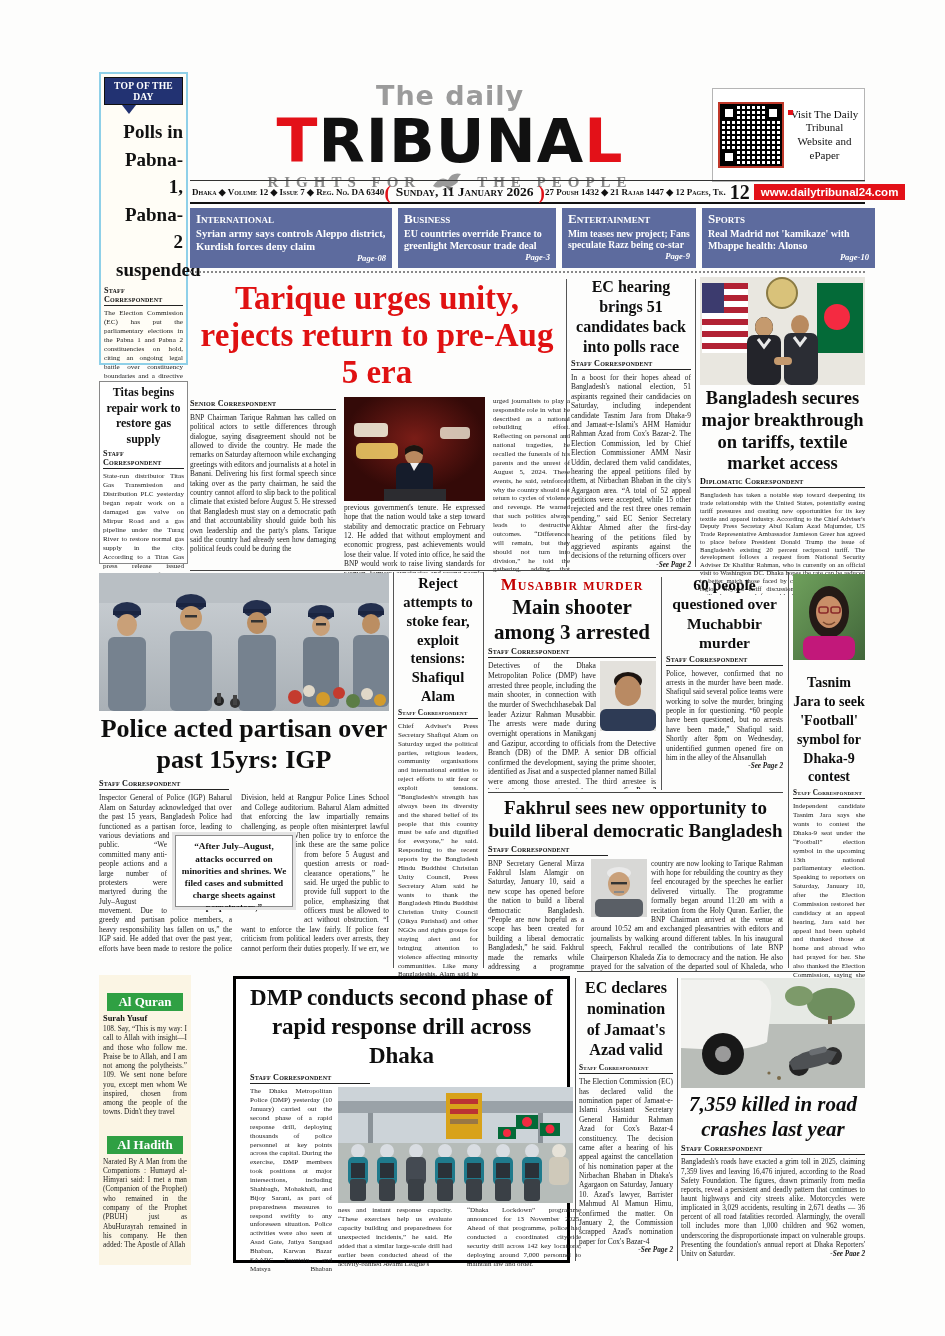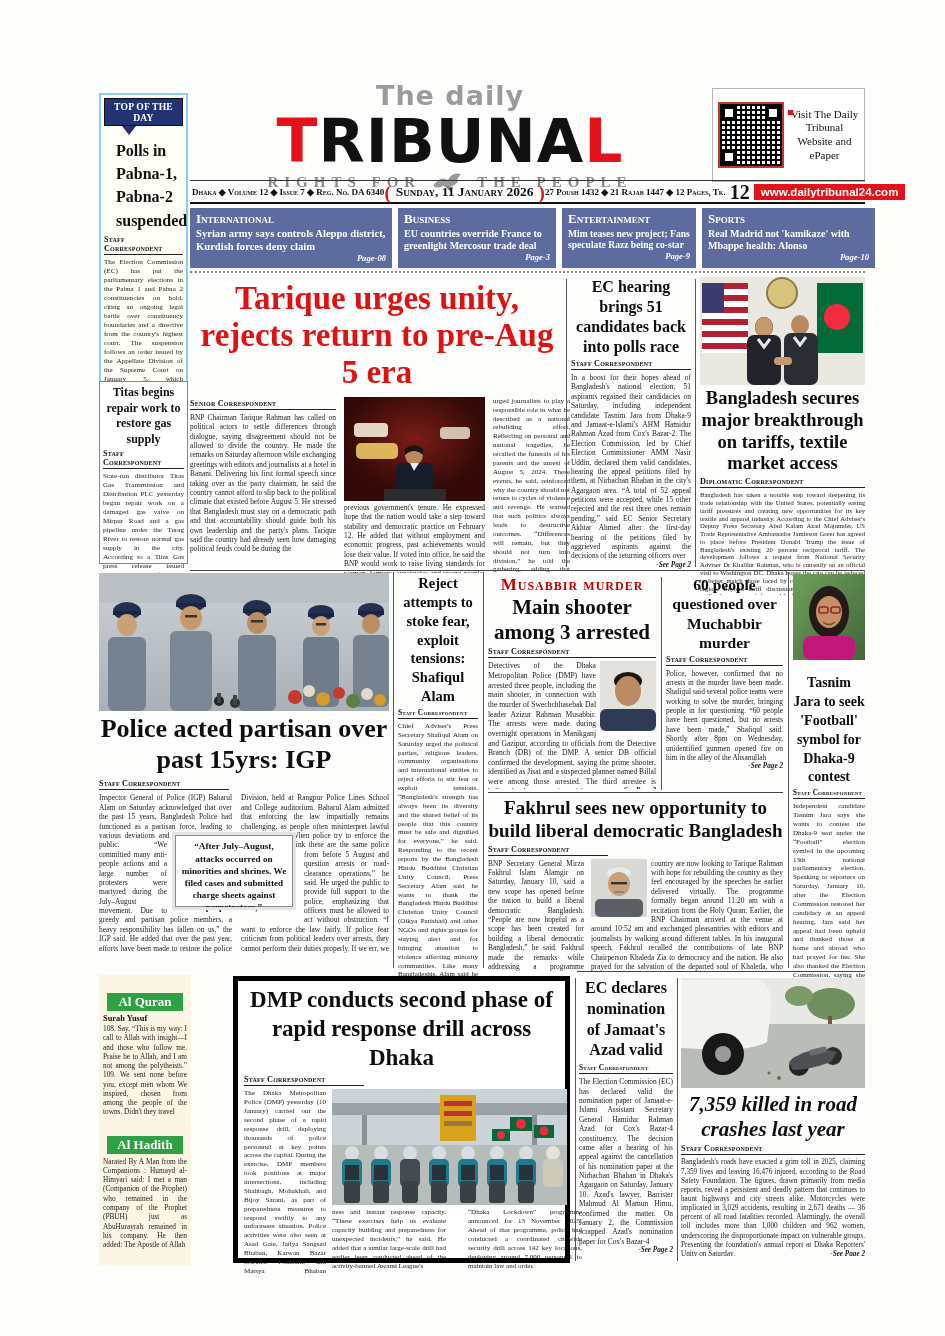--- a/index.html
+++ b/index.html
@@ -32,21 +32,21 @@
   .bar .nm{font-variant:small-caps;font-weight:bold;font-size:13px;}
   .bar .hd{font-weight:bold;font-size:10.6px;line-height:1.18;margin-top:1px;}
   .bar .pg{font-style:italic;font-weight:bold;font-size:8.6px;text-align:right;}
   .dotted{border-bottom:2px dotted #888;}
   
   .tod{border:2px solid #8fd0e8;background:#fffdf6;padding:3px;}
   .tod-label{background:#223272;color:#fff;border:1px solid #101010;text-align:center;
              font-weight:bold;font-size:9.6px;padding:2px 0;letter-spacing:.2px;}
   .tod-tail{width:0;height:0;border-left:7px solid transparent;border-right:7px solid transparent;
             border-top:9px solid #223272;margin-left:18px;}
-  .tod-h{font-size:16px;font-weight:bold;text-align:left;line-height:1.45;margin:4px 0 3px 12px;}
+  .tod-h{font-size:19px;font-weight:bold;text-align:right;line-height:1.45;margin:4px 0 3px 12px;}
   .smallbox{border:1px solid #888;background:#fff;padding:3px;}
   .smallbox .hd{font-size:12px;font-weight:bold;text-align:center;line-height:1.3;margin-bottom:2px;}
   
   .kicker{color:#8c8c8c;font-weight:bold;font-size:16.5px;text-align:center;letter-spacing:1.5px;}
   .leadhl{color:#e01112;font-weight:bold;font-size:33px;line-height:1.12;text-align:center;margin-top:3px;}
   
   .pq{background:#fff;border:1px solid #8a8a8a;outline:3px solid #e4e4e4;padding:4px 5px;
       font-size:9.2px;font-weight:600;text-align:center;line-height:1.32;}
   .sp-r{float:right;width:62px;height:74px;margin-left:3px;}
   .sp-l{float:left;width:60px;height:74px;margin-right:3px;}
@@ -54,30 +54,30 @@
   .greenbar{background:#2fa043;color:#fff;font-weight:bold;font-size:13px;text-align:center;padding:1px 0;margin:0 4px;}
   .rail{background:#fbf5e4;padding:18px 4px;}
   
   .qrbox{border:1px solid #b5b5b5;background:#fff;display:flex;align-items:center;gap:6px;padding:5px;}
   .qr{width:62px;height:62px;border:2px solid #c0392b;background:
       repeating-linear-gradient(0deg,#000 0 2px,transparent 2px 5px),
       repeating-linear-gradient(90deg,#000 0 2px,#fff 2px 5px);position:relative;flex:none;}
   .finder{position:absolute;width:14px;height:14px;background:#fff;border:3px solid #000;box-sizing:border-box;}
   .qrcap{font-size:11px;text-align:center;line-height:1.25;position:relative;}
   .qrmark{position:absolute;left:-2px;top:2px;width:5px;height:5px;background:#e31118;}
-  .teal{border:5px solid #000000;background:#fff;padding:5px 6px;}
+  .teal{border:3px solid #000000;background:#fff;padding:5px 14px;}
   .redkick{color:#c40000;font-weight:bold;font-variant:small-caps;font-size:17px;text-align:center;letter-spacing:1px;}
   .clip{overflow:hidden;}
 </style>
 </head>
 <body>
 
 <div class="page">
 
-  <div class="abs tod" style="left:99px;top:93px;width:89px;height:293px;">
+  <div class="abs tod" style="left:99px;top:72px;width:89px;height:293px;">
     <div class="tod-label">TOP OF THE DAY</div>
     <div class="tod-tail"></div>
     <div class="tod-h">Polls in Pabna-1, Pabna-2 suspended</div>
     <div class="byline">Staff Correspondent</div>
     <div class="bd clip" style="font-size:7.1px;height:180px;">
       <span>The Election Commission (EC) has put the parliamentary elections in the Pabna 1 and Pabna 2 constituencies on hold, citing an ongoing legal battle over constituency boundaries and a directive from the country's highest court. The suspension follows an order issued by the Appellate Division of the Supreme Court on January 5, which intervened in a dispute concerning the delimitation of the two seats, officially numbered 68 and 69. Acting on that order, the commission decided to defer the polls scheduled for</span>
       
     </div>
   </div>
 
@@ -480,21 +480,21 @@
                 <rect x="0" y="12" width="20" height="28" rx="5" fill="#1f7a8c"></rect>
                 <rect x="3" y="18" width="14" height="15" fill="#2a3138"></rect>
                 <rect x="2" y="34" width="16" height="22" rx="3" fill="#3a4046"></rect>
               </g>
             <g transform="translate(211,58)">
                 <circle cx="10" cy="6" r="7" fill="#e6e2d8"></circle>
                 <rect x="0" y="12" width="20" height="28" rx="5" fill="#cfc9ba"></rect>
               </g>
           </g>
         </svg>
-        <div style="display:flex;gap:22px;margin-top:3px;">
+        <div style="display:flex;gap:15px;margin-top:3px;">
           <div class="bd clip" style="width:114px;flex:none;font-size:7.0px;height:68px;">ness and instant response capacity. “These exercises help us evaluate capacity building and preparedness for unexpected incidents,” he said. He added that a similar large-scale drill had earlier been conducted ahead of the activity-banned Awami League's</div>
           <div class="bd clip" style="width:114px;flex:none;font-size:7.0px;height:68px;">“Dhaka Lockdown” programme announced for 13 November 2025. Ahead of that programme, police had conducted a coordinated citywide security drill across 142 key locations, deploying around 7,000 personnel to maintain law and order.</div>
         </div>
       </div>
     </div>
   </div>
 
   <div class="abs vrule" style="left:575px;top:978px;height:283px;"></div>
 
   <div class="abs" style="left:579px;top:978px;width:94px;height:284px;">

